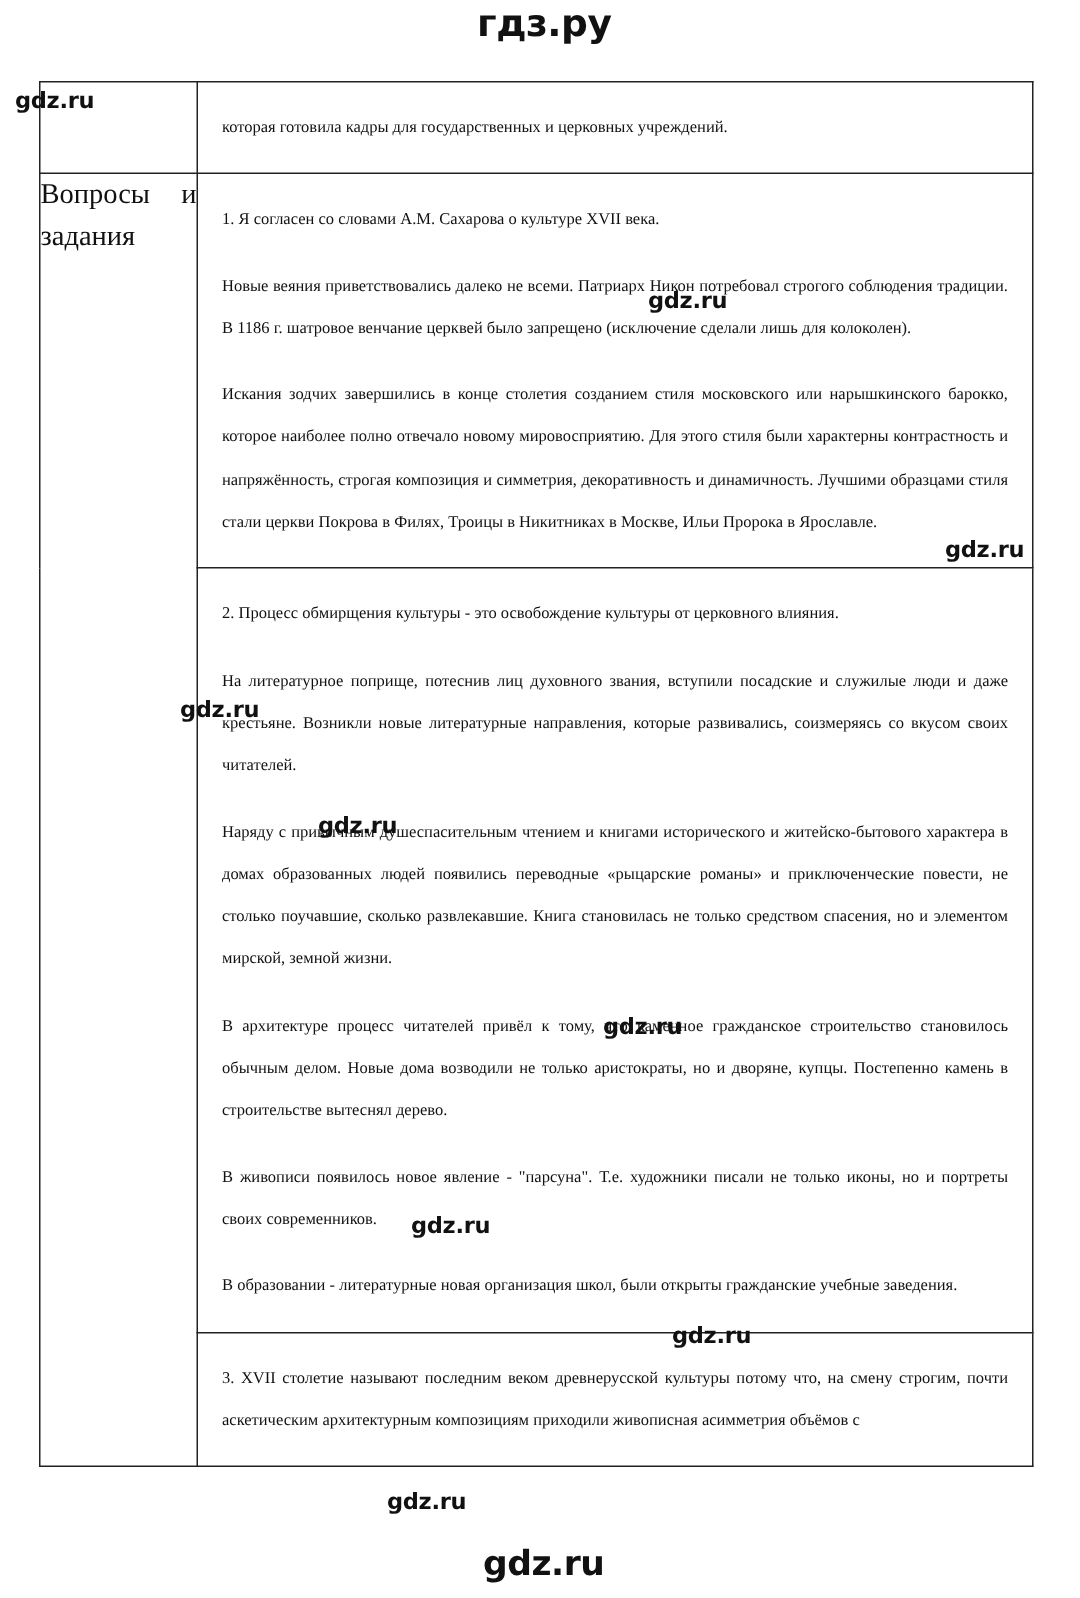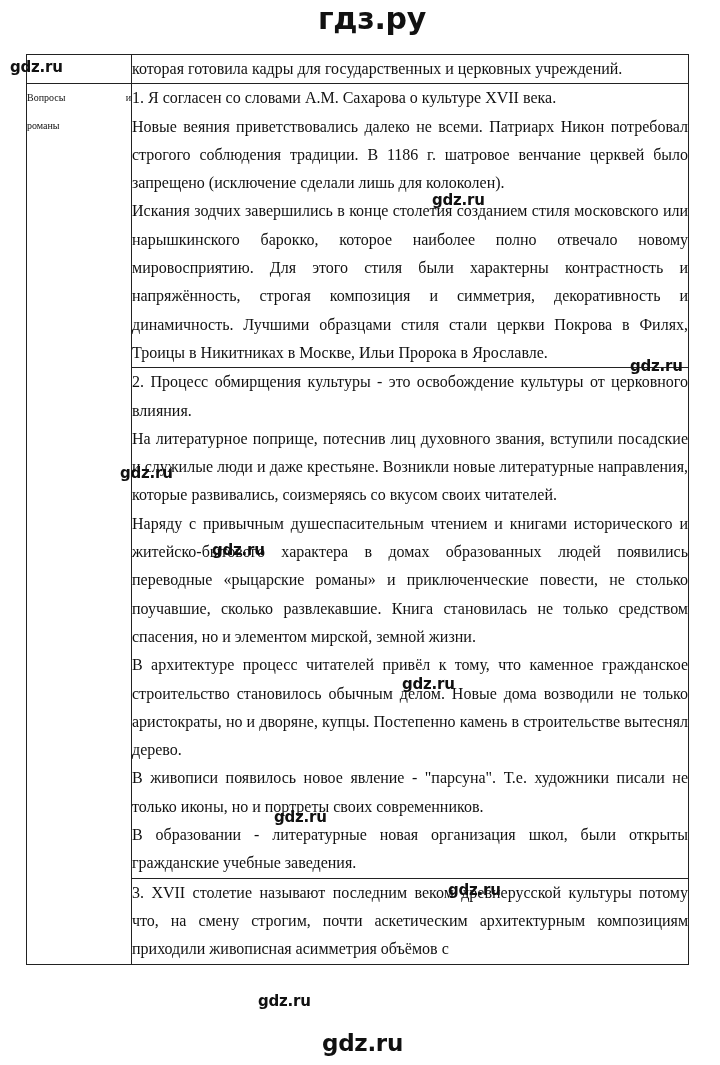--- a/index.html
+++ b/index.html
@@ -16,21 +16,21 @@
     color: #111111;
   }
 
   
   .brand-top {
     position: absolute;
     left: 318px;
     top: 1px;
     font-family: "DejaVu Sans", sans-serif;
     font-weight: bold;
-    font-size: 30px;
+    font-size: 25px;
     letter-spacing: -0.3px;
     color: #111111;
     white-space: nowrap;
   }
   .brand-bottom {
     position: absolute;
     left: 322px;
     top: 1030px;
     font-family: "DejaVu Sans", sans-serif;
     font-weight: bold;
@@ -55,38 +55,38 @@
     padding: 0;
   }
   .col-label { width: 105px; }
   .col-body  { width: 557px; }
 
   .label-cell {
     padding: 5px 7px 6px 10px;
   }
   .label-cell p {
     margin: 0;
-    font-size: 10px;
+    font-size: 19px;
     line-height: 28px;
     text-align: justify;
     text-align-last: justify;
     -moz-text-align-last: justify;
   }
   .label-cell p.no-justify {
     text-align: left;
     text-align-last: left;
     -moz-text-align-last: left;
   }
 
   .body-cell {
     padding: 3px 8px 5px 8px;
   }
   .body-cell p {
-    margin: 0;
-    font-size: 16px;
+    margin: 16px;
+    font-size: 11px;
     line-height: 28.3px;
     text-align: justify;
     text-align-last: left;
     -moz-text-align-last: left;
     hyphens: none;
   }
 
   .empty-cell { height: 10px; }
 
   
@@ -116,21 +116,21 @@
     <tr>
       <td class="label-cell empty-cell"></td>
       <td class="body-cell">
         <p>которая готовила кадры для государственных и церковных учреждений.</p>
       </td>
     </tr>
 
     <tr>
       <td class="label-cell" rowspan="3">
         <p>Вопросы и</p>
-        <p class="no-justify">романы</p>
+        <p class="no-justify">задания</p>
       </td>
       <td class="body-cell">
         <p>1. Я согласен со словами А.М. Сахарова о культуре XVII века.</p>
         <p>Новые веяния приветствовались далеко не всеми. Патриарх Никон потребовал строгого соблюдения традиции. В 1186 г. шатровое венчание церквей было запрещено (исключение сделали лишь для колоколен).</p>
         <p>Искания зодчих завершились в конце столетия созданием стиля московского или нарышкинского барокко, которое наиболее полно отвечало новому мировосприятию. Для этого стиля были характерны контрастность и напряжённость, строгая композиция и симметрия, декоративность и динамичность. Лучшими образцами стиля стали церкви Покрова в Филях, Троицы в Никитниках в Москве, Ильи Пророка в Ярославле.</p>
       </td>
     </tr>
 
     <tr>
       <td class="body-cell">

